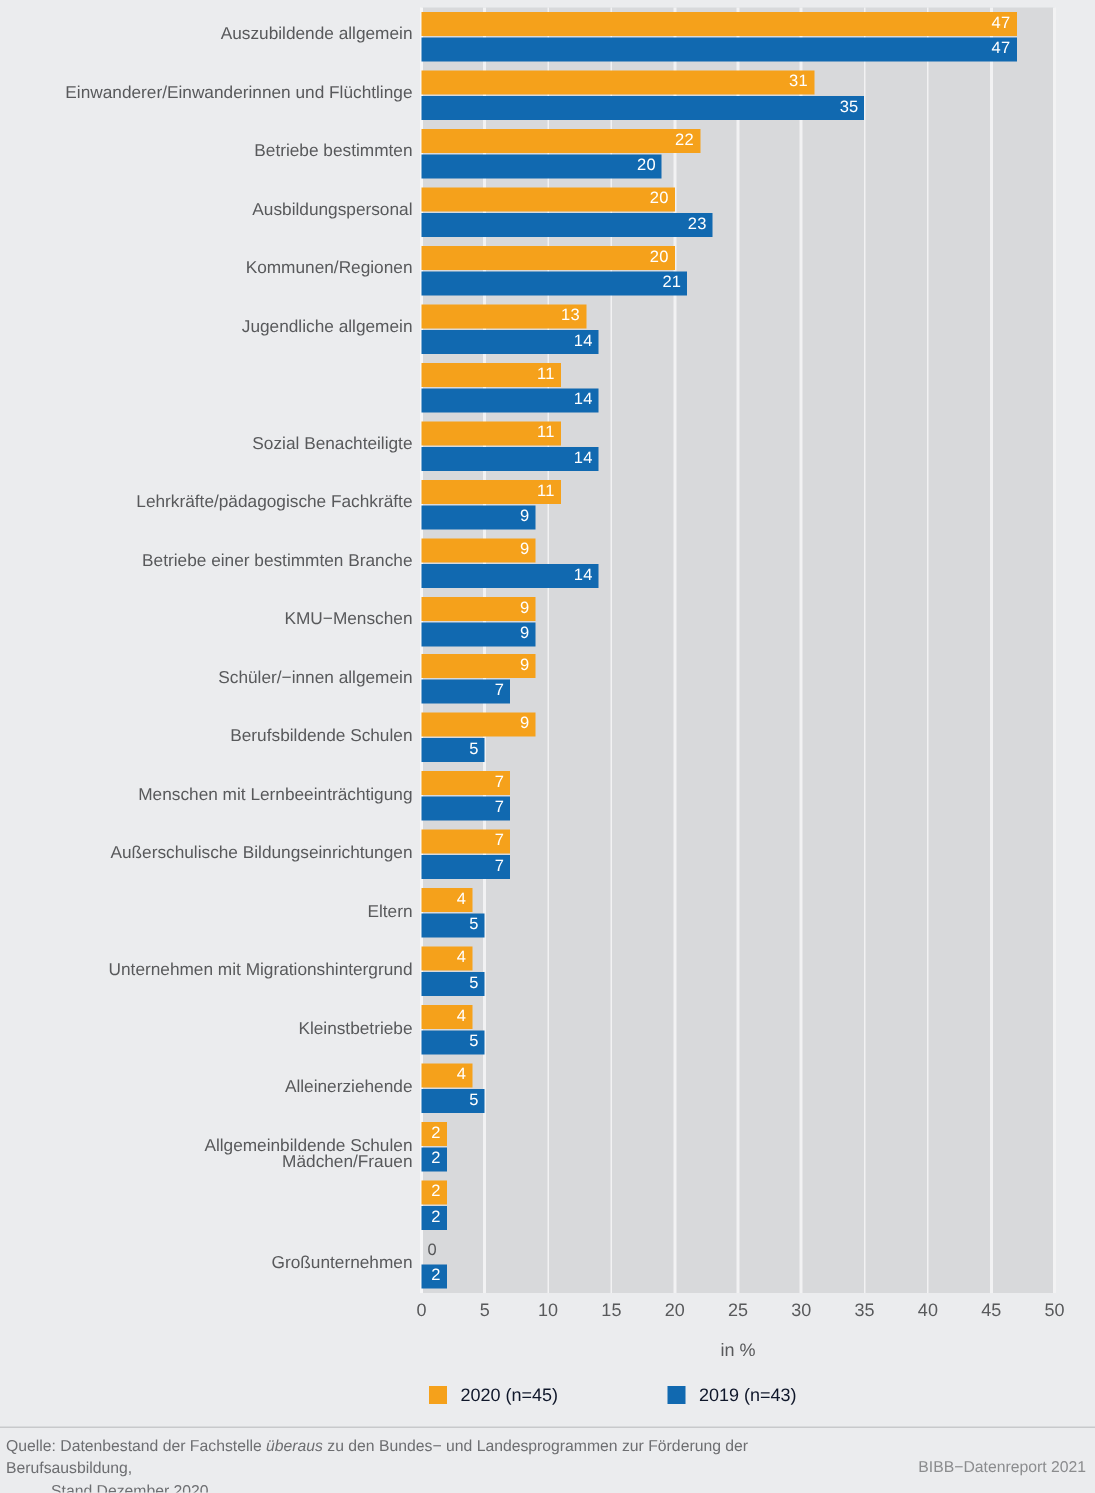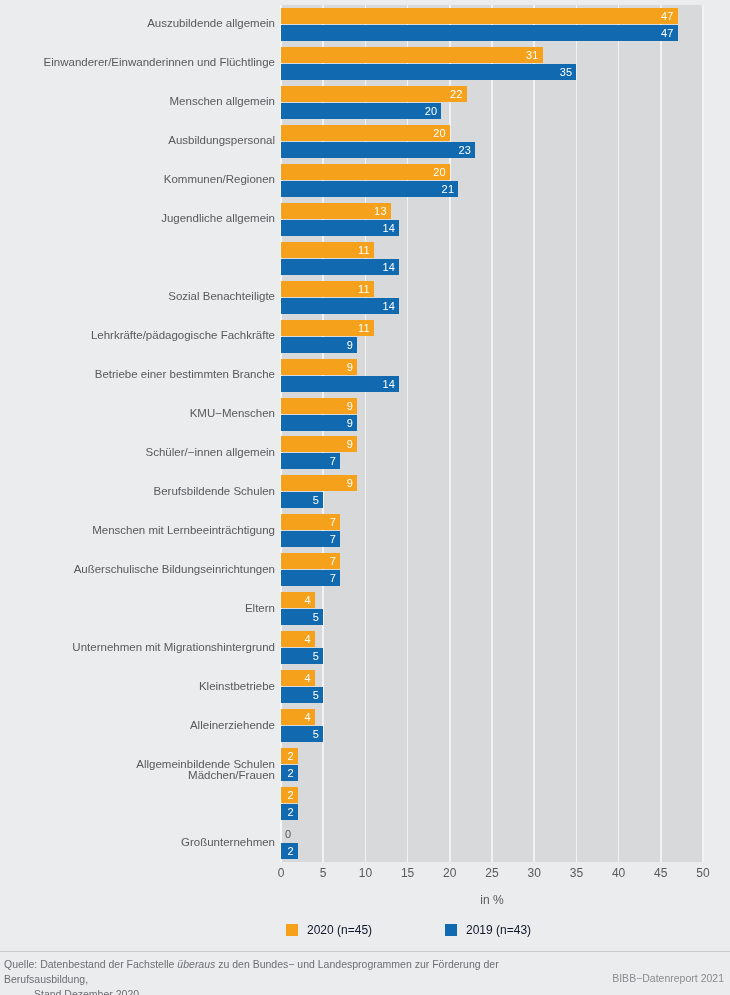--- a/index.html
+++ b/index.html
@@ -205,21 +205,21 @@
         <div class="gridline" style="left: 294.65px;"></div>
         <div class="gridline" style="left: 336.85px;"></div>
         <div class="gridline" style="left: 379.05px;"></div>
         <div class="gridline" style="left: 421.25px;"></div>
       </div>
   </div>
 
   <div class="cat-labels" id="cat-labels">
       <div class="cat-label" style="top: 12.4773px;">Auszubildende allgemein</div>
       <div class="cat-label" style="top: 51.4318px; margin-left: 26px;">Einwanderer/Einwanderinnen und Flüchtlinge</div>
-      <div class="cat-label" style="top: 90.3864px;">Menschen allgemein</div>
+      <div class="cat-label" style="top: 90.3864px;">Betriebe bestimmten</div>
       <div class="cat-label" style="top: 129.341px;">Ausbildungspersonal</div>
       <div class="cat-label" style="top: 168.295px;">Kommunen/Regionen</div>
       <div class="cat-label" style="top: 207.25px;">Jugendliche allgemein</div>
       <div class="cat-label" style="top: 285.159px;">Sozial Benachteiligte</div>
       <div class="cat-label" style="top: 324.114px;">Lehrkräfte/pädagogische Fachkräfte</div>
       <div class="cat-label" style="top: 363.068px;">Betriebe einer bestimmten Branche</div>
       <div class="cat-label" style="top: 402.023px;">KMU−Menschen</div>
       <div class="cat-label" style="top: 440.977px;">Schüler/−innen allgemein</div>
       <div class="cat-label" style="top: 479.932px;">Berufsbildende Schulen</div>
       <div class="cat-label" style="top: 518.886px;">Menschen mit Lernbeeinträchtigung</div>

